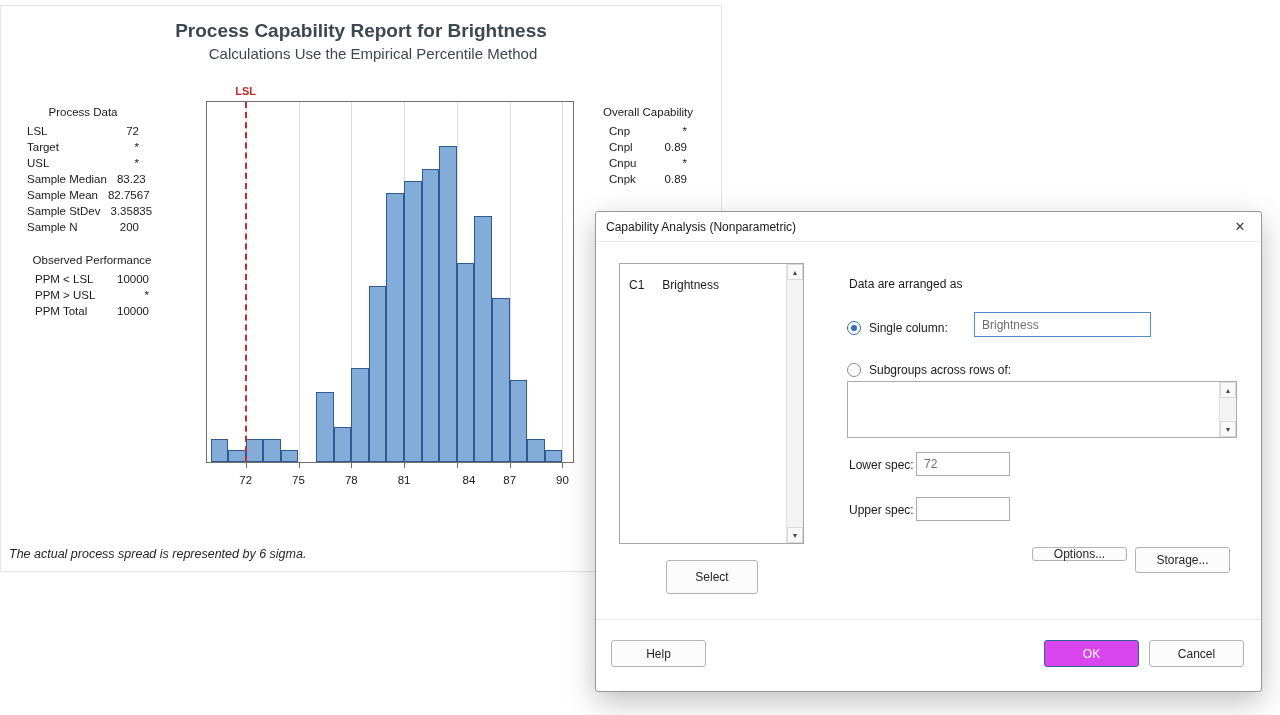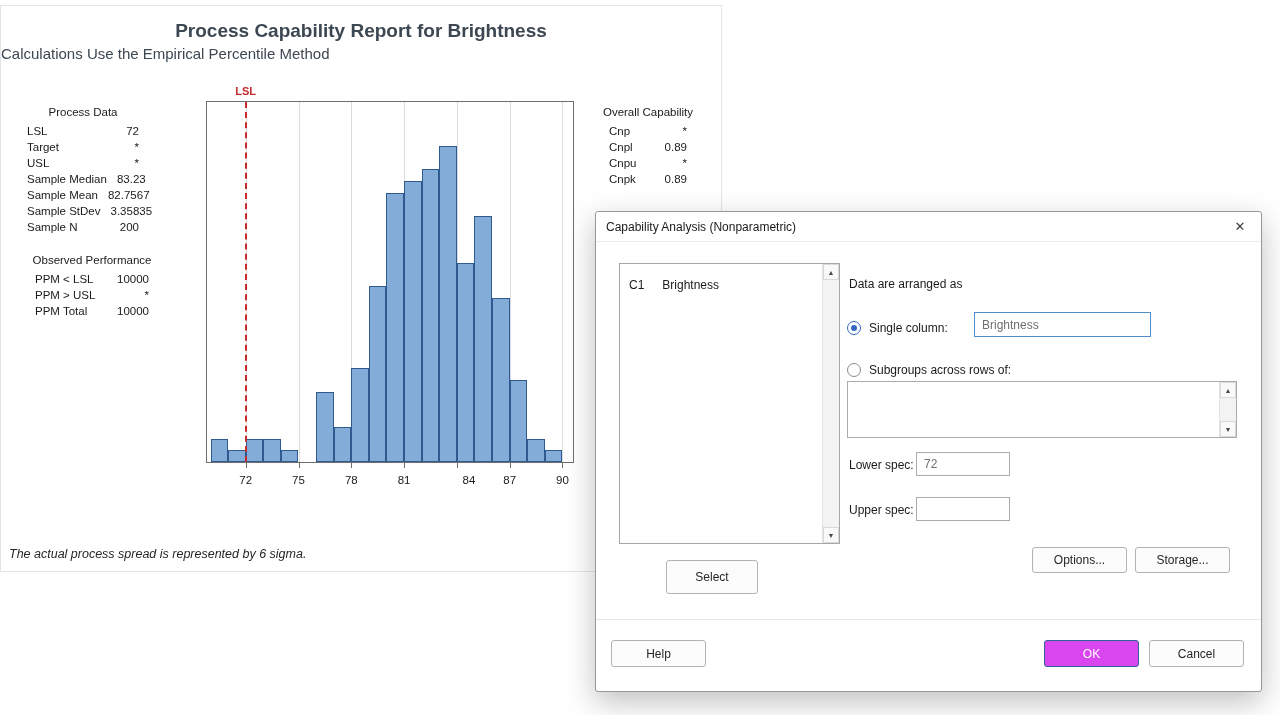--- a/index.html
+++ b/index.html
@@ -5,22 +5,22 @@
 <style>
   html,body{margin:0;padding:0;background:#fff;}
   .stage{position:relative;width:1280px;height:715px;background:#ffffff;overflow:hidden;
          font-family:"Liberation Sans","DejaVu Sans",sans-serif;color:#1a1a1a;}
 
   
   .report-card{position:absolute;left:0;top:5px;width:722px;height:567px;background:#fff;
                border:1px solid #e4e4e4;box-sizing:border-box;}
   .report-title{position:absolute;top:14px;left:0;width:100%;text-align:center;
                 font-size:19px;font-weight:700;color:#3d4752;}
-  .report-subtitle{position:absolute;top:39px;left:0;width:100%;text-align:left;
-                   font-size:15px;color:#3d4752;}
+  .report-subtitle{position:absolute;top:39px;left:0;width:100%;text-align:center;
+                   font-size:15px;color:#3d4752;padding-left:12px;}
 
   .stats-block{position:absolute;font-size:11.5px;color:#1a1a1a;}
   .stats-heading{position:relative;left:50%;transform:translateX(-50%);width:max-content;
                  margin-bottom:5px;white-space:nowrap;}
   .stat-row{display:flex;justify-content:space-between;line-height:16px;white-space:nowrap;}
   .stat-label{text-align:left;}
   .stat-value{text-align:right;margin-left:10px;}
 
   
   .plot-area{position:absolute;left:205px;top:95px;width:366px;height:360px;
@@ -39,21 +39,21 @@
   
   .dialog{position:absolute;left:595px;top:211px;width:667px;height:481px;background:#fff;
           border:1px solid #979797;border-radius:3px;box-sizing:border-box;
           box-shadow:0 10px 30px rgba(0,0,0,.25);font-size:12px;}
   .dlg-titlebar{position:absolute;left:0;top:0;right:0;height:30px;display:flex;align-items:center;
                 padding:0 10px;box-sizing:border-box;font-size:12px;color:#1a1a1a;
                 border-bottom:1px solid #ececec;border-radius:3px 3px 0 0;background:#fff;}
   .dlg-close{position:absolute;right:0;top:0;width:42px;height:29px;display:flex;align-items:center;
              justify-content:center;font-size:13px;color:#3c3c3c;background:transparent;border:none;
              cursor:pointer;font-family:inherit;}
-  .listbox{position:absolute;left:23px;top:51px;width:221px;height:281px;background:#fff;
+  .listbox{position:absolute;left:23px;top:51px;width:185px;height:281px;background:#fff;
            border:1px solid #a6a6a6;box-sizing:border-box;padding-top:6px;}
   .list-item{display:flex;gap:18px;padding:8px 9px;font-size:12px;color:#1a1a1a;cursor:default;}
   .vscroll{position:absolute;top:0;right:0;bottom:0;width:16px;background:#f3f3f3;
            border-left:1px solid #e2e2e2;}
   .vscroll .arr{position:absolute;left:0;width:100%;height:16px;display:flex;align-items:center;
                 justify-content:center;font-size:7px;color:#474747;background:#f9f9f9;
                 border:1px solid #d9d9d9;box-sizing:border-box;cursor:pointer;}
   .arr.up{top:0;}
   .arr.down{bottom:0;}
 
@@ -245,21 +245,21 @@
         <span class="arr down">▼</span>
       </div>
     </div>
 
     <div class="dlg-label" style="left:241px;top:246px;">Lower spec:</div>
     <input class="txt" style="left: 320px; top: 240px; width: 94px; height: 24px;" value="72">
 
     <div class="dlg-label" style="left:241px;top:291px;">Upper spec:</div>
     <input class="txt" style="left: 320px; top: 285px; width: 94px; height: 24px;" value="">
 
-    <button class="btn" style="left:436px;top:335px;width:95px;height:26px;">Options...</button>
+    <button class="btn" style="left:436px;top:335px;width:95px;height:14px;">Options...</button>
     <button class="btn" style="left:539px;top:335px;width:95px;height:26px;">Storage...</button>
 
     <div class="dlg-sep"></div>
 
     <button class="btn" style="left:15px;top:428px;width:95px;height:27px;">Help</button>
     <button class="btn primary" style="left:448px;top:428px;width:95px;height:27px;">OK</button>
     <button class="btn" style="left:553px;top:428px;width:95px;height:27px;">Cancel</button>
   </section>
 
 </div>

